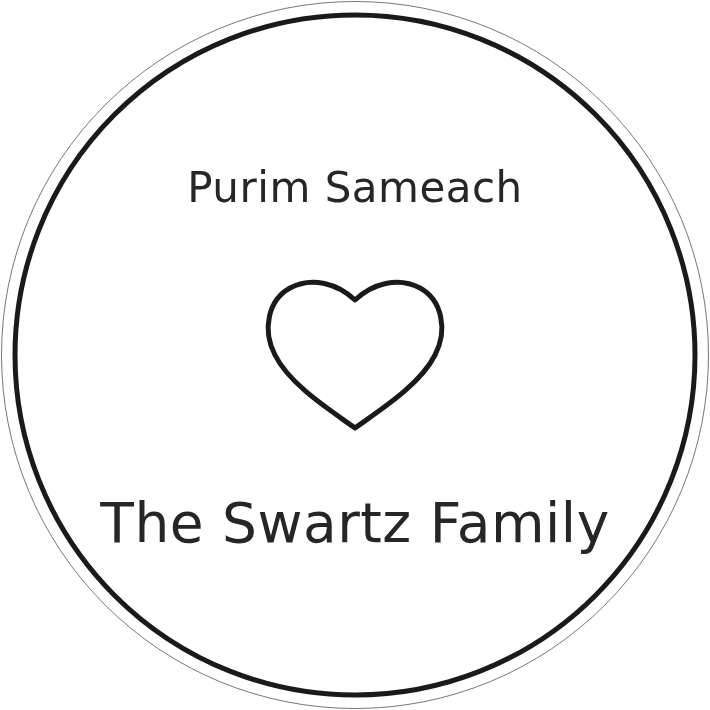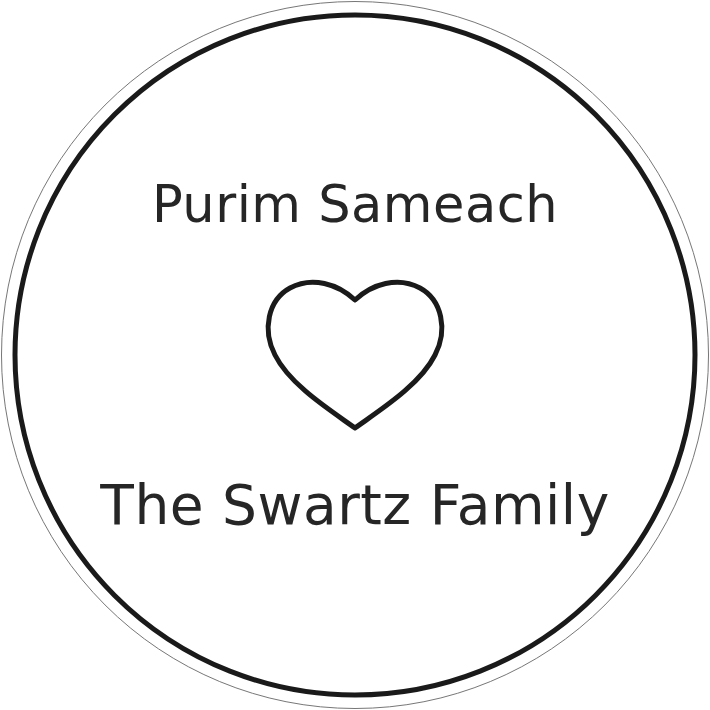--- a/index.html
+++ b/index.html
@@ -3,22 +3,22 @@
 <meta charset="utf-8">
 <style>
   html, body { margin:0; padding:0; background:#ffffff; }
   body { width:710px; height:710px; position:relative; overflow:hidden; }
   svg.bg { position:absolute; left:0; top:0; }
   .line {
     position:absolute; left:0; width:710px; text-align:center;
     font-family:"DejaVu Sans", sans-serif; color:#262626; white-space:nowrap;
     font-weight:normal;
   }
-  .top { top:163px; font-size:51px; letter-spacing:0.5px;margin-top:12px; }
-  .bottom { top:473px; font-size:55px; letter-spacing:0.5px; }
+  .top { top:163px; font-size:42px; letter-spacing:0.5px; }
+  .bottom { top:491px; font-size:55px; letter-spacing:0.5px; }
 </style>
 </head>
 <body>
 
 <svg class="bg" width="710" height="710" viewBox="0 0 710 710">
   <circle cx="355" cy="355" r="353.5" fill="#ffffff" stroke="#777777" stroke-width="1"></circle>
   <circle cx="355" cy="355" r="340" fill="none" stroke="#1a1a1a" stroke-width="5"></circle>
   <g>
     <path d="M355 428
              C 330 410, 290 385, 275 355

